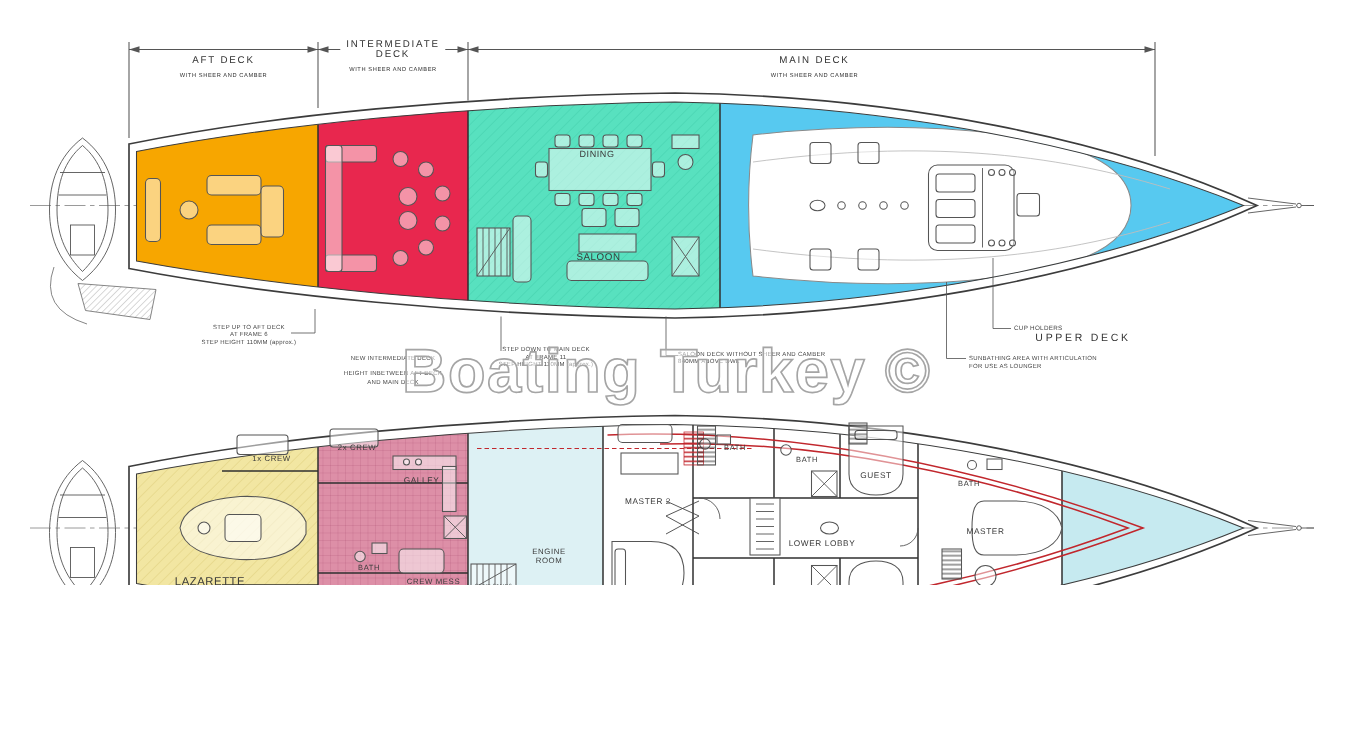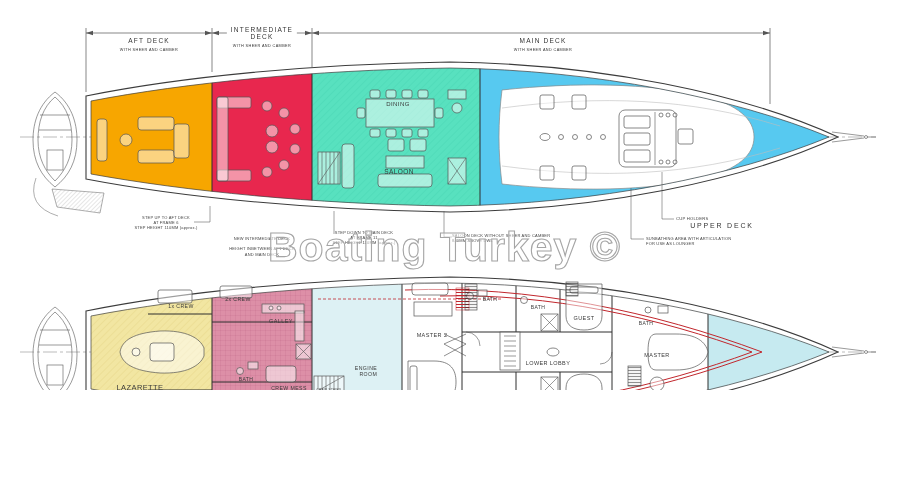--- a/index.html
+++ b/index.html
@@ -21,21 +21,21 @@
   .seam{stroke:#bdbdbd;stroke-width:.6;fill:none}
   .zone-aft{fill:var(--aft-deck,#F7A600)}
   .zone-int{fill:var(--intermediate,#E8274E)}
   .zone-saloon{fill:var(--saloon,#5BE1C0)}
   .zone-blue{fill:var(--upper-deck-blue,#57C9F0)}
   .zone-yellow{fill:var(--crew-yellow,#F2E6A2)}
   .zone-pink{fill:var(--crew-pink,#DD8FA7)}
   .zone-cyan{fill:var(--guest-cyan,#DDF1F4)}
   
   #labels-layer,#ruler-ticks{position:absolute;inset:0;pointer-events:none}
-  .plan-label{position:absolute;transform:translate(-50%,-50%);white-space:pre;text-align:right;
+  .plan-label{position:absolute;transform:translate(-50%,-50%);white-space:pre;text-align:center;
               line-height:1.15;color:#3a3a3a;letter-spacing:.4px}
   .dim{position:absolute;transform:translateX(-50%);text-align:center;color:#333}
   .dimtitle{display:inline-block;background:#fff;padding:0 4px;font-size:6.5px;letter-spacing:1.2px;
             white-space:pre-line;line-height:1.1}
   .dimsub{font-size:3.8px;letter-spacing:.4px;margin-top:1px}
   #dim-aft{left:149px;top:29px}
   #dim-intermediate{left:262px;top:25px}
   #dim-main{left:543px;top:29px}
   .note{position:absolute;white-space:pre-line;font-size:4px;line-height:1.3;color:#444;letter-spacing:.2px}
   #ann-step-up{left:120px;top:215px;width:92px;text-align:center}

